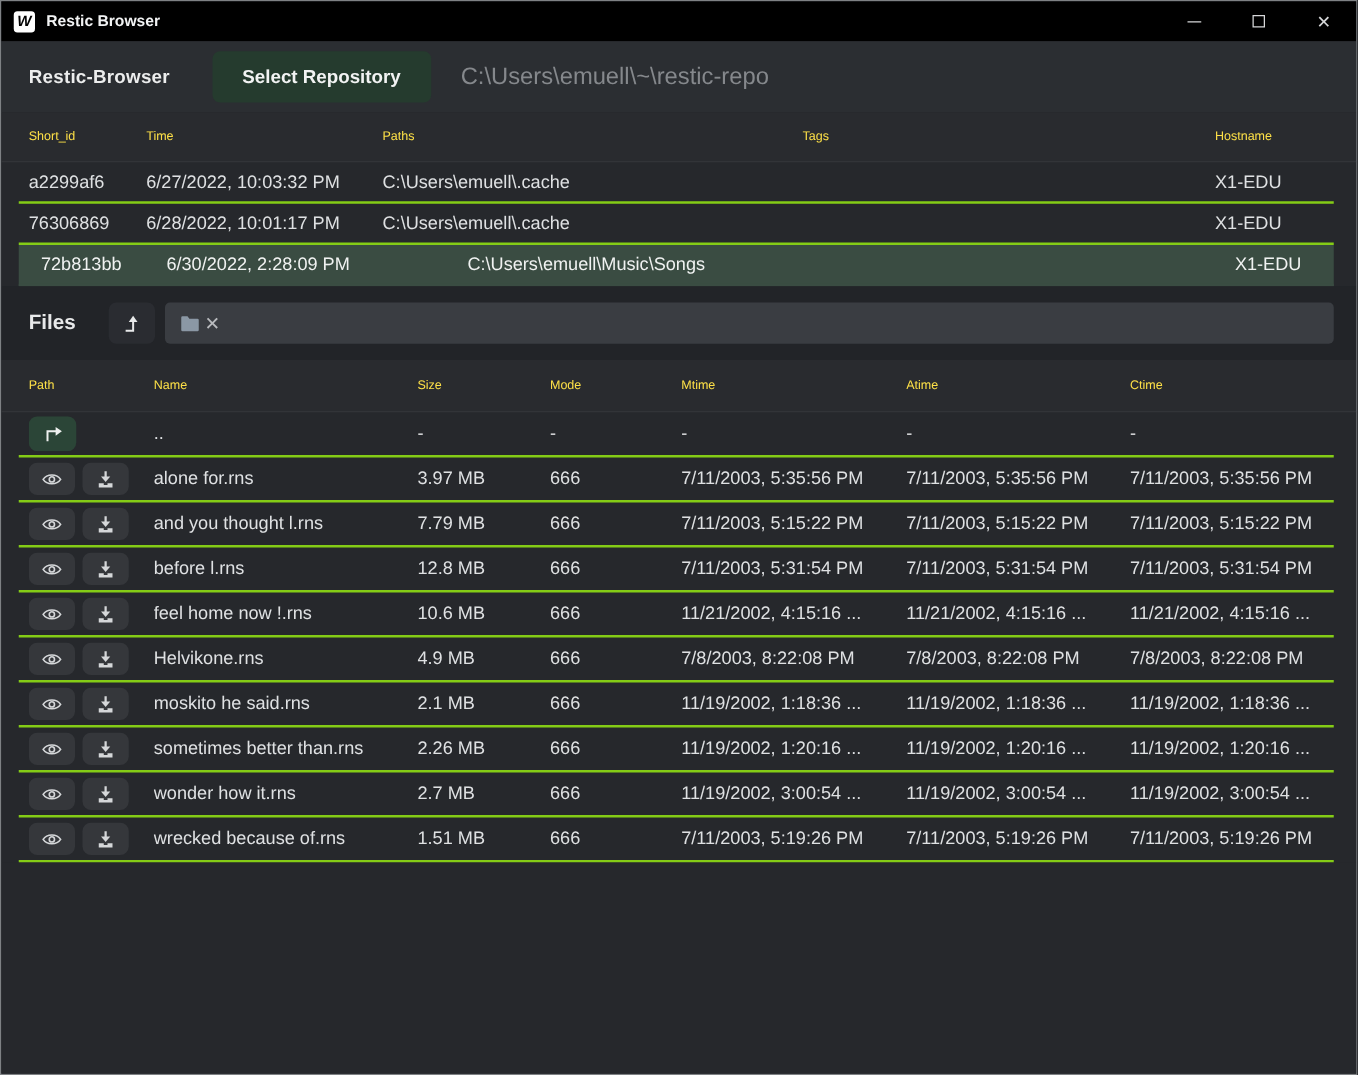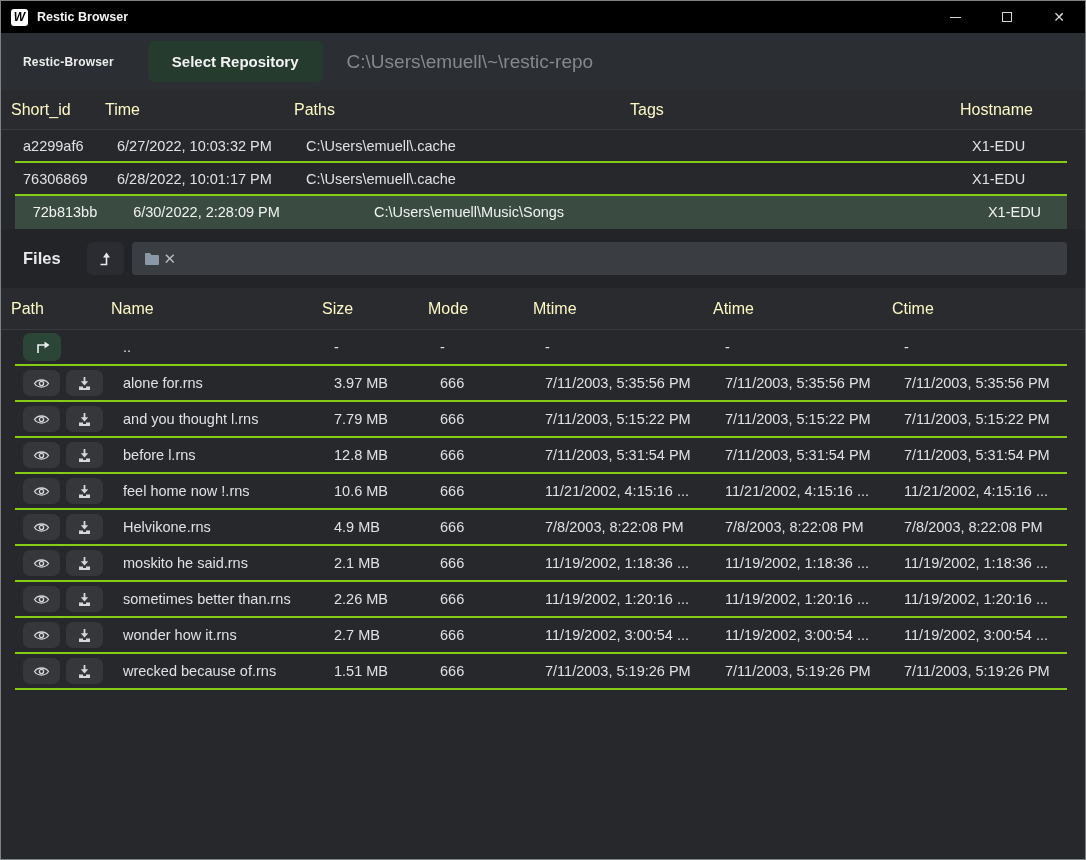--- a/index.html
+++ b/index.html
@@ -21,35 +21,35 @@
     font-size:12px; display:flex; align-items:center; justify-content:center;
   }
   .titlebar .title-text { margin-left:9px; font-size:12.5px; color:#f2f3f4;font-weight:bold; }
   .titlebar .spacer { flex:1; }
   .win-btn { width:52px; height:32px; display:flex; align-items:center; justify-content:center; color:#d6d7d9; }
   .min-glyph { width:11px; border-top:1.4px solid #d6d7d9; display:block; }
   .max-glyph { width:10px; height:10px; border:1.4px solid #d6d7d9; display:block; }
   .close-glyph { font-size:14px; line-height:1; color:#d6d7d9; }
   
   .app-header { height:57px; background:#2b2e32; display:flex; align-items:center; padding:0 22px; flex:0 0 auto; }
-  .app-title { font-size:12px; font-weight:bold; color:#eceded; letter-spacing:.2px; }
+  .app-title { font-size:15px; font-weight:bold; color:#eceded; letter-spacing:.2px; }
   .repo-btn {
     margin-left:34px; background:#253b2e; color:#f2f3f3; font-weight:bold;
     font-size:15px; border:none; border-radius:6px; padding:12px 24px;
     font-family:inherit; cursor:pointer;
   }
   .repo-path { margin-left:24px; font-size:19px; color:#85888c; }
   
   .section-heading { height:58px; display:flex; align-items:center; padding:0 22px; background:#222428; flex:0 0 auto; }
   .section-heading .h-text { font-size:16.5px; font-weight:bold; color:#e8e9ea; }
   
   .t-head {
     display:grid; align-items:center;
-    background:#292b2f; color:#fef9c3; font-size:16px;
-    padding-left:10px; padding-right:18px;
+    background:#292b2f; color:#fde047; font-size:10px;
+    padding-left:22px; padding-right:18px;
     border-bottom:1px solid #36393d;
     flex:0 0 auto;
   }
   .t-head.snap-grid { height:40px; }
   .t-head.files-grid { height:42px; }
   .snap-grid { grid-template-columns:94px 189px 336px 330px 1fr; }
   .files-grid { grid-template-columns:100px 211px 106px 105px 180px 179px 1fr; }
   .trow {
     display:grid; align-items:center;
     margin:0 18px 0 14px; padding-left:8px;

